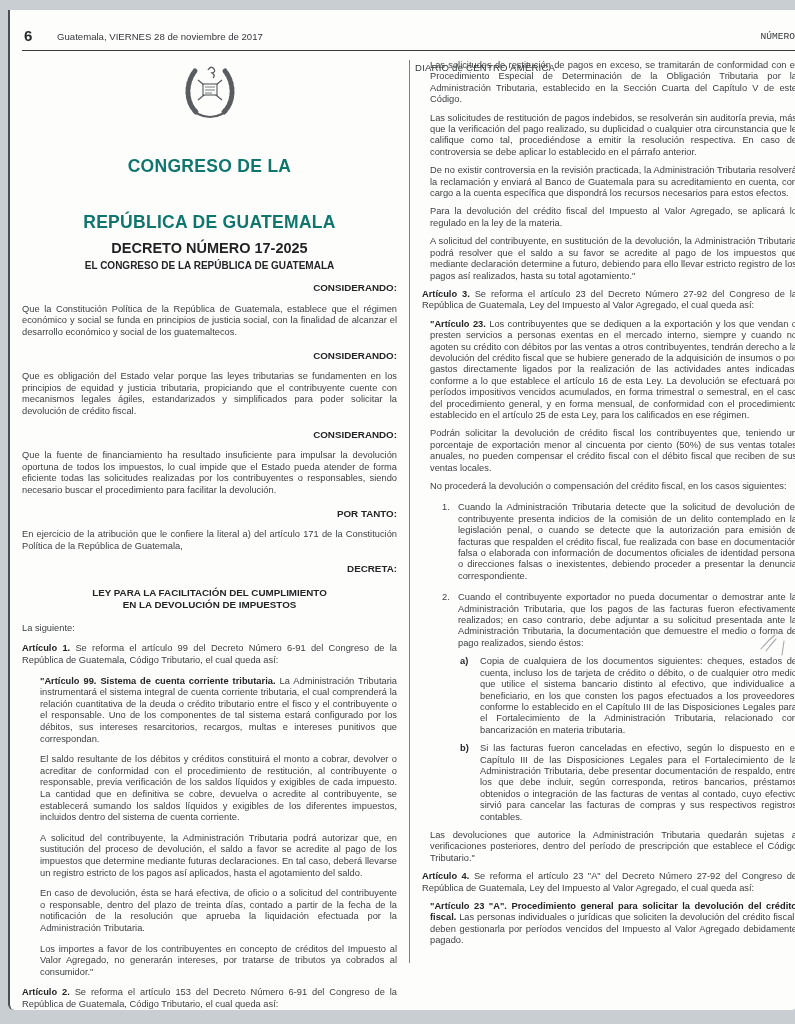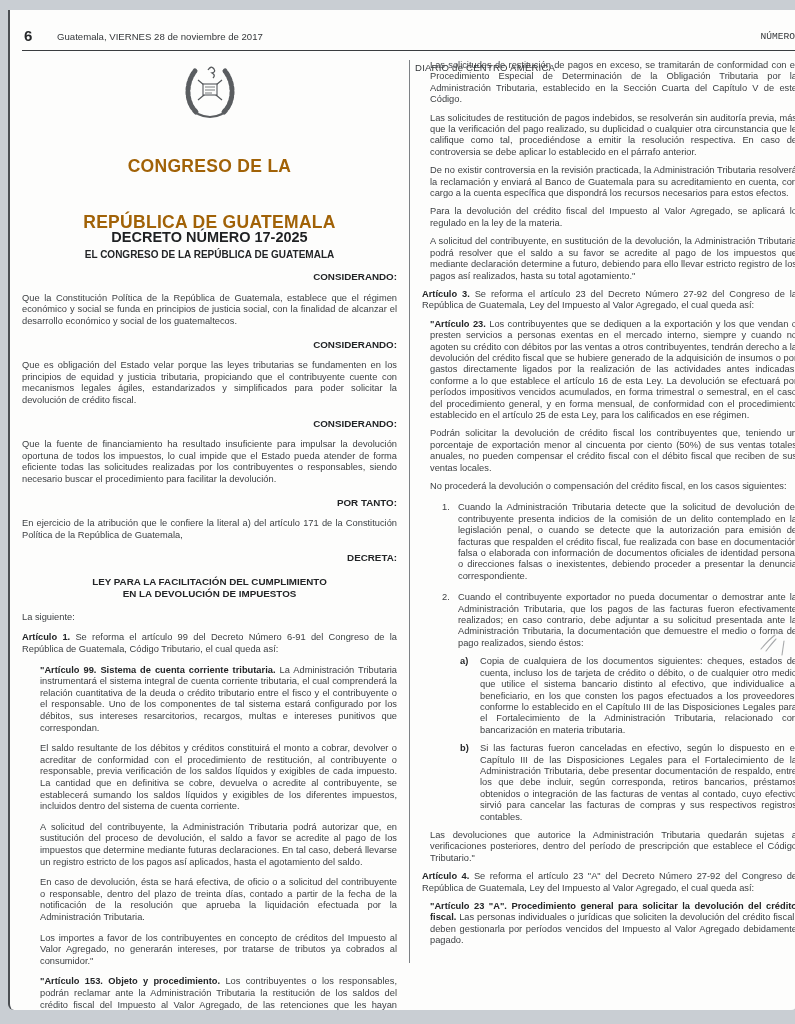--- a/index.html
+++ b/index.html
@@ -24,22 +24,22 @@
   .hdr-number{position:absolute;right:2px;top:21px;font-size:9.6px;color:#34373a;font-family:Liberation Mono, monospace;}
   .hdr-rule{position:absolute;left:12px;top:40px;width:775px;height:0;border-top:1.5px solid #3a3d40;}
   
   .col{position:absolute;top:50px;color:#3e4144;font-size:9.3px;text-align:justify;}
   .col-left{left:12px;width:375px;line-height:11.6px;}
   .col-right{left:412px;width:375px;line-height:11.4px;}
   .divider{position:absolute;left:399px;top:50px;height:903px;width:0;border-left:1.5px solid #7d8185;}
   
   .masthead{text-align:center;margin-top:2px;}
   .emblem{display:block;margin:0 auto 2px auto;}
-  .org-name{font-size:17.5px;line-height:20px;font-weight:bold;color:#a16207;letter-spacing:.3px;margin-top:36px;}
-  .decree-number{font-size:14.5px;font-weight:bold;color:#1f2123;margin-top:0;}
+  .org-name{font-size:17.5px;line-height:20px;font-weight:bold;color:#0f766e;letter-spacing:.3px;margin-top:36px;}
+  .decree-number{font-size:14.5px;font-weight:bold;color:#1f2123;margin-top:11px;}
   .issuer-line{font-size:10px;font-weight:bold;color:#232527;margin-top:5px;}
   
   .blk{margin:0 0 9px 0;position:relative;}
   .col-right .blk{margin-bottom:7px;}
   .blk b{color:#232527;}
   .chead{text-align:right;font-weight:bold;color:#232527;font-size:9.8px;margin:11px 0 10px 0;}
   .law-title{text-align:center;font-weight:bold;color:#232527;font-size:9.8px;white-space:pre-line;margin:12px 0 11px 0;line-height:12.5px;}
   .col-left .quote{margin-left:18px;}
   .col-right .quote{margin-left:8px;}
   .num{margin-left:20px;padding-left:16px;margin-top:10px;}
@@ -97,20 +97,21 @@
         <p class="blk chead">DECRETA:</p>
         <p class="blk law-title">LEY PARA LA FACILITACIÓN DEL CUMPLIMIENTO
 EN LA DEVOLUCIÓN DE IMPUESTOS</p>
         <p class="blk para">La siguiente:</p>
         <p class="blk para"><b>Artículo 1. </b>Se reforma el artículo 99 del Decreto Número 6-91 del Congreso de la República de Guatemala, Código Tributario, el cual queda así:</p>
         <p class="blk quote"><b>"Artículo 99. Sistema de cuenta corriente tributaria. </b>La Administración Tributaria instrumentará el sistema integral de cuenta corriente tributaria, el cual comprenderá la relación cuantitativa de la deuda o crédito tributario entre el fisco y el contribuyente o el responsable. Uno de los componentes de tal sistema estará configurado por los débitos, sus intereses resarcitorios, recargos, multas e intereses punitivos que correspondan.</p>
         <p class="blk quote">El saldo resultante de los débitos y créditos constituirá el monto a cobrar, devolver o acreditar de conformidad con el procedimiento de restitución, al contribuyente o responsable, previa verificación de los saldos líquidos y exigibles de cada impuesto. La cantidad que en definitiva se cobre, devuelva o acredite al contribuyente, se establecerá sumando los saldos líquidos y exigibles de los diferentes impuestos, incluidos dentro del sistema de cuenta corriente.</p>
         <p class="blk quote">A solicitud del contribuyente, la Administración Tributaria podrá autorizar que, en sustitución del proceso de devolución, el saldo a favor se acredite al pago de los impuestos que determine mediante futuras declaraciones. En tal caso, deberá llevarse un registro estricto de los pagos así aplicados, hasta el agotamiento del saldo.</p>
         <p class="blk quote">En caso de devolución, ésta se hará efectiva, de oficio o a solicitud del contribuyente o responsable, dentro del plazo de treinta días, contado a partir de la fecha de la notificación de la resolución que aprueba la liquidación efectuada por la Administración Tributaria.</p>
         <p class="blk quote">Los importes a favor de los contribuyentes en concepto de créditos del Impuesto al Valor Agregado, no generarán intereses, por tratarse de tributos ya cobrados al consumidor."</p>
+        <p class="blk para"><b>Artículo 2. </b>Se reforma el artículo 153 del Decreto Número 6-91 del Congreso de la República de Guatemala, Código Tributario, el cual queda así:</p>
         <p class="blk quote"><b>"Artículo 153. Objeto y procedimiento. </b>Los contribuyentes o los responsables, podrán reclamar ante la Administración Tributaria la restitución de los saldos del crédito fiscal del Impuesto al Valor Agregado, de las retenciones que les hayan practicado y que no pudieran compensar, así como de lo pagado en exceso o indebidamente por cualquier tributo, incluidos intereses, multas y recargos, cuando proceda.</p>
       </div>
   </div>
 
   <div class="col col-right">
       <p class="blk quote">Las solicitudes de restitución de pagos en exceso, se tramitarán de conformidad con el Procedimiento Especial de Determinación de la Obligación Tributaria por la Administración Tributaria, establecido en la Sección Cuarta del Capítulo V de este Código.</p>
       <p class="blk quote">Las solicitudes de restitución de pagos indebidos, se resolverán sin auditoría previa, más que la verificación del pago realizado, su duplicidad o cualquier otra circunstancia que le califique como tal, procediéndose a emitir la resolución respectiva. En caso de controversia se debe aplicar lo establecido en el párrafo anterior.</p>
       <p class="blk quote">De no existir controversia en la revisión practicada, la Administración Tributaria resolverá la reclamación y enviará al Banco de Guatemala para su acreditamiento en cuenta, con cargo a la cuenta específica que dispondrá los recursos necesarios para estos efectos.</p>
       <p class="blk quote">Para la devolución del crédito fiscal del Impuesto al Valor Agregado, se aplicará lo regulado en la ley de la materia.</p>
       <p class="blk quote">A solicitud del contribuyente, en sustitución de la devolución, la Administración Tributaria podrá resolver que el saldo a su favor se acredite al pago de los impuestos que mediante declaración determine a futuro, debiendo para ello llevar estricto registro de los pagos así realizados, hasta su total agotamiento."</p>

